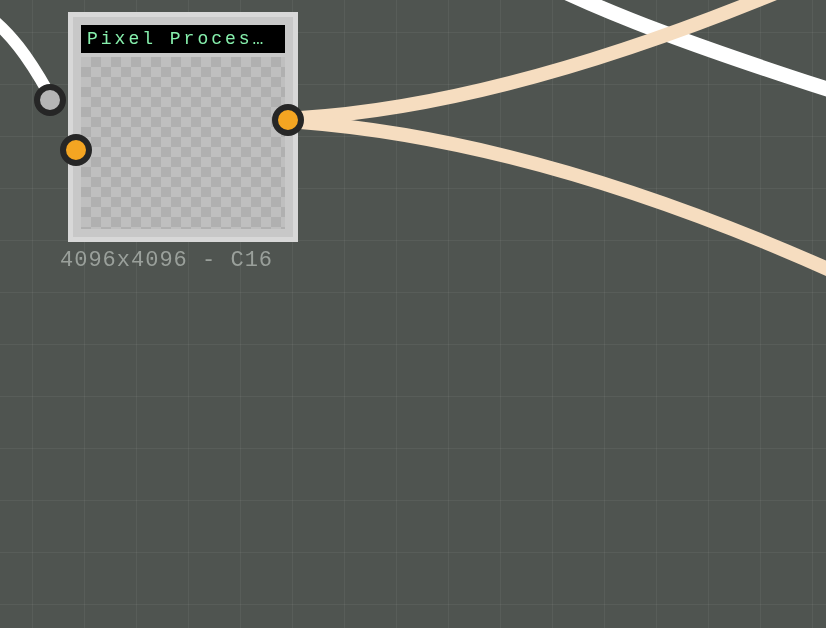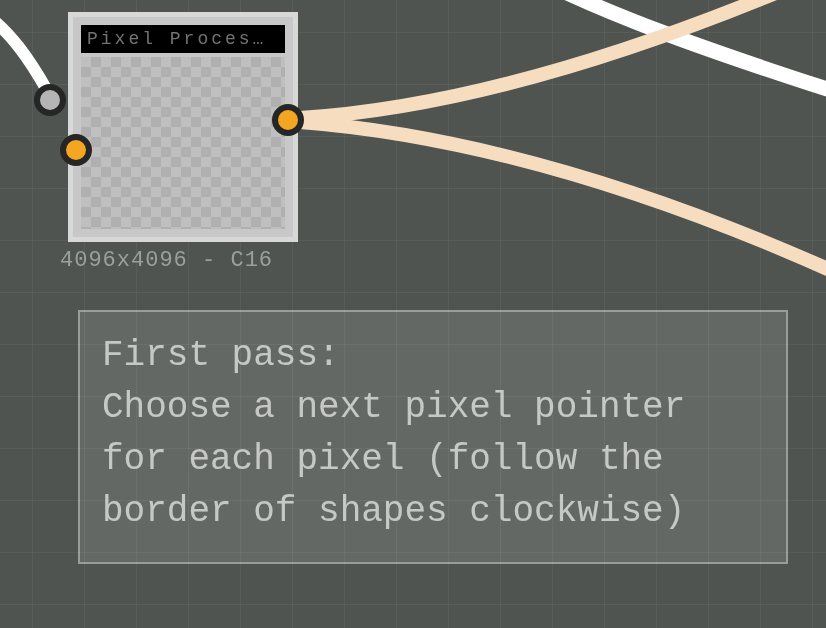--- a/index.html
+++ b/index.html
@@ -34,21 +34,21 @@
     background: #c8c8c8;
     box-sizing: border-box;
   }
   .node-title {
     position: absolute;
     left: 8px;
     right: 8px;
     top: 8px;
     height: 28px;
     background: #000;
-    color: #737373;
+    color: #86efac;
     font-family: "Courier New", monospace;
     font-size: 18px;
     letter-spacing: 3px;
     line-height: 28px;
     padding: 0 6px;
     white-space: nowrap;
     overflow: hidden;
     text-overflow: ellipsis;
     box-sizing: border-box;
   }
@@ -135,20 +135,14 @@
     <div class="node-title">Pixel Proces…</div>
     <div class="node-preview"></div>
   </div>
 
   <div class="port gray" style="left:34px;  top:84px;"></div>
   <div class="port orange" style="left:60px;  top:134px;"></div>
   <div class="port orange" style="left:272px; top:104px;"></div>
 
   <div class="node-meta">4096x4096 - C16</div>
 
-  <div class="annotation">
-    <div class="annotation-line">First pass:</div>
-    <div class="annotation-line">Choose a next pixel pointer</div>
-    <div class="annotation-line">for each pixel (follow the</div>
-    <div class="annotation-line">border of shapes clockwise)</div>
-  </div>
 
 </div>
 
 </body></html>

